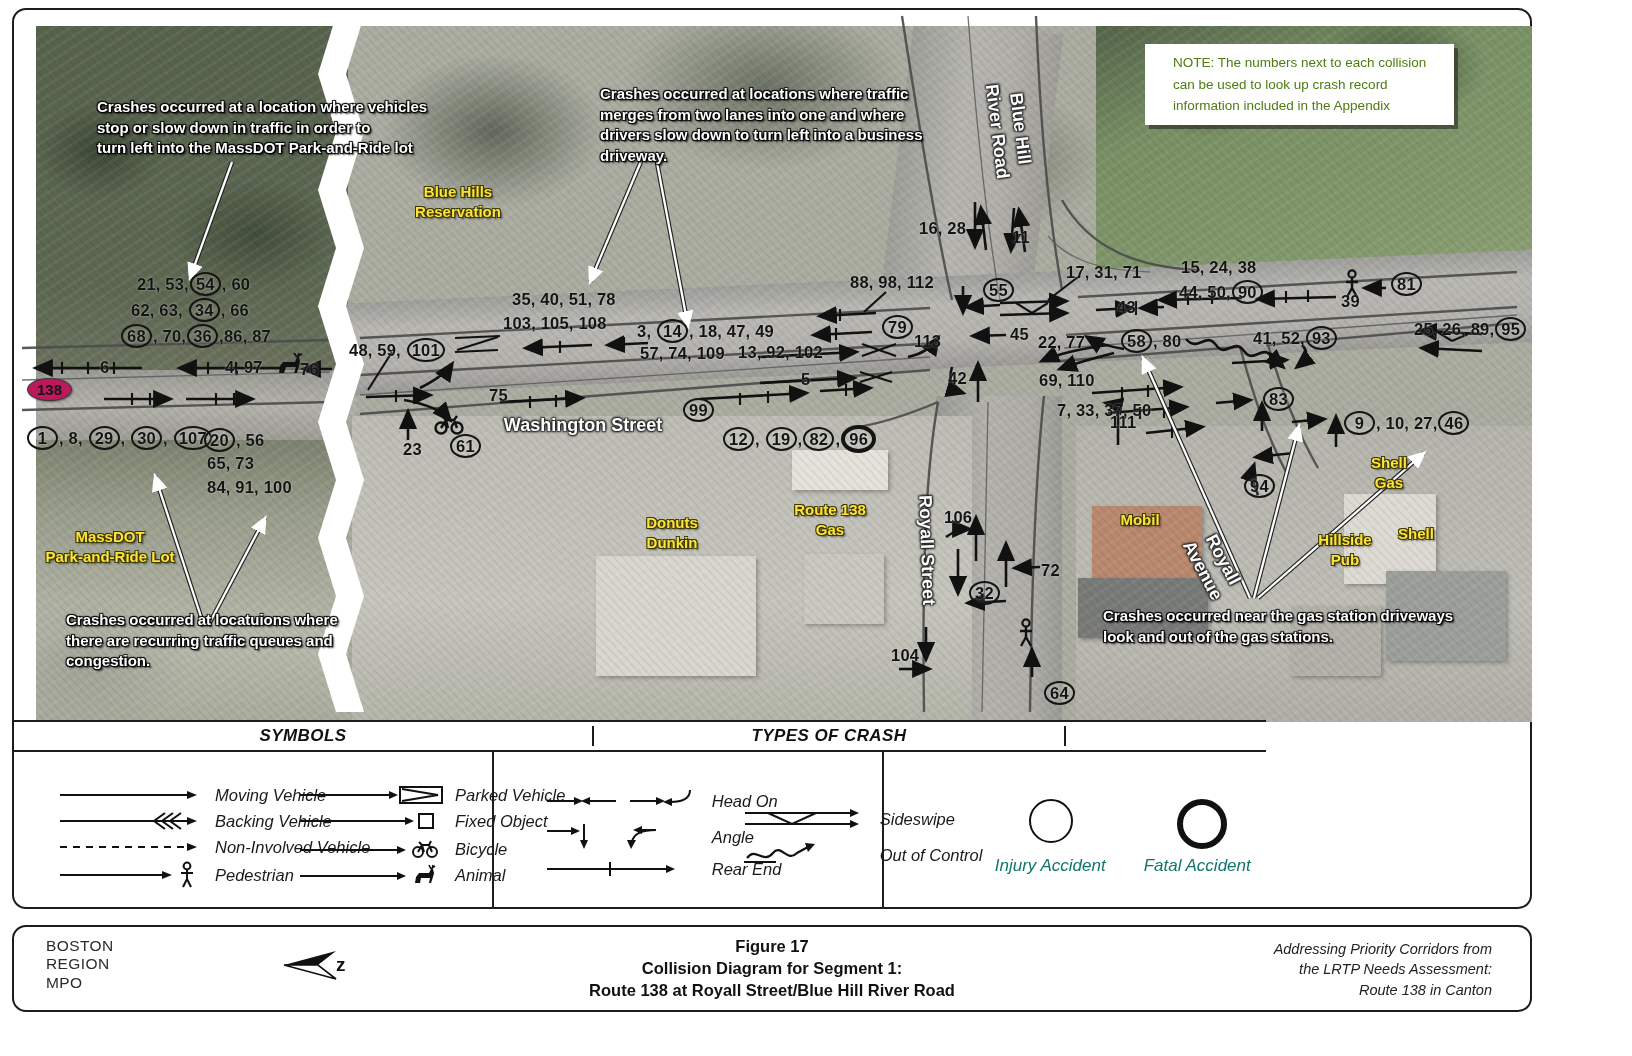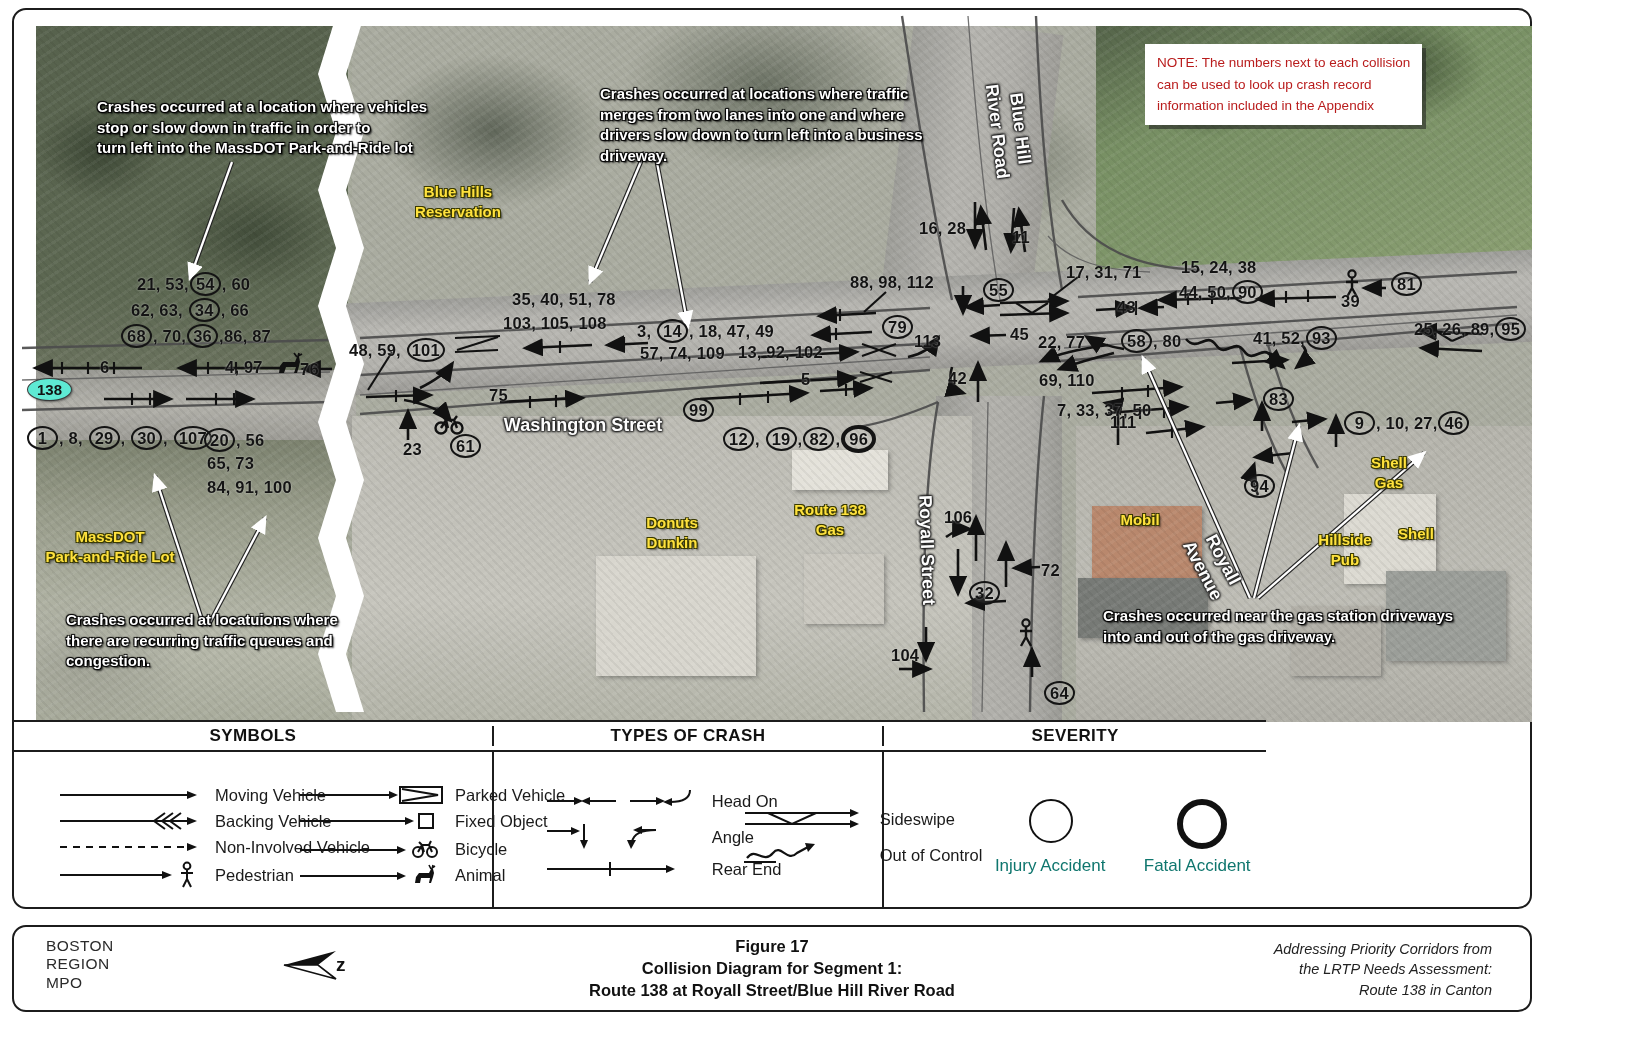--- a/index.html
+++ b/index.html
@@ -47,26 +47,26 @@
        text-shadow:0 0 2px rgba(255,255,255,.55);}
   .circ{display:inline-block;min-width:21px;text-align:center;border:2.2px solid #141414;border-radius:50%;
         padding:1px 3px;line-height:18px;margin:0 1px;background:rgba(255,255,255,.07);}
   .circ.fatal{border-width:4px;}
   .callout{position:absolute;font-size:15px;font-weight:bold;color:#fff;line-height:1.38;white-space:nowrap;
         text-shadow:1px 1px 1px #000,-1px -1px 1px #000,1px -1px 1px #000,-1px 1px 1px #000,2px 2px 2px rgba(0,0,0,.8);}
   .place{position:absolute;transform:translate(-50%,-50%);font-size:15px;font-weight:bold;color:#ffe23d;text-align:center;line-height:1.3;white-space:nowrap;
         text-shadow:1px 1px 0 #3a3a00,-1px -1px 0 #3a3a00,1px -1px 0 #3a3a00,-1px 1px 0 #3a3a00,2px 2px 2px rgba(0,0,0,.6);}
   .street{position:absolute;transform:translate(-50%,-50%);font-size:18px;font-weight:bold;color:#fdfdfd;text-align:center;line-height:1.25;white-space:nowrap;
         text-shadow:1px 1px 2px #222,-1px -1px 2px #222,1px -1px 2px #222,-1px 1px 2px #222;}
-  .shield{position:absolute;background:#5eead4;border:1.5px solid #3a3a3a;border-radius:50%;padding:2px 9px;
+  .shield{position:absolute;background:#be185d;border:1.5px solid #3a3a3a;border-radius:50%;padding:2px 9px;
         font-size:15px;font-weight:bold;color:#111;box-shadow:1px 1px 2px rgba(0,0,0,.4);}
-  .notebox{position:absolute;background:#fff;color:#b91c1c;font-size:13.5px;line-height:1.6;padding:8px 12px;
+  .notebox{position:absolute;background:#fff;color:#4d7c0f;font-size:13.5px;line-height:1.6;padding:8px 28px;
         box-shadow:4px 4px 0 rgba(30,30,30,.55);white-space:nowrap;}
   
-  .legend{position:absolute;left:0px;top:710px;width:1252px;}
+  .legend{position:absolute;left:0px;top:710px;width:1252px;font-style:italic;}
   .lg-head{display:flex;border-top:2px solid #1c1c1c;border-bottom:2px solid #1c1c1c;height:28px;align-items:center;}
   .lg-head div{text-align:center;font-weight:bold;font-size:17px;color:#111;letter-spacing:.4px;}
   .lg-body{display:flex;height:157px;}
   .lg-cell{position:relative;height:100%;}
   .c1{width:578px;} .c2{width:470px;border-left:2px solid #1c1c1c;border-right:2px solid #1c1c1c;} .c3{width:462px;}
   .lg-item{position:absolute;display:flex;align-items:center;}
   .lg-label{font-size:16.5px;color:#1a1a1a;margin-left:8px;white-space:nowrap;}
   .sev-circle{position:absolute;border-radius:50%;border:2px solid #111;width:40px;height:40px;}
   .sev-circle.fatal{border-width:6px;width:38px;height:38px;}
   .sev-label{position:absolute;font-size:17px;color:#0f766e;transform:translateX(-50%);white-space:nowrap;}
@@ -105,21 +105,20 @@
       <div class="ph bld" style="left:1308px;top:468px;width:92px;height:90px;background:#dcdad2;"></div>
       <div class="ph bld" style="left:1350px;top:545px;width:120px;height:90px;background:#9b9e99;"></div>
       <div class="ph bld" style="left:1255px;top:580px;width:90px;height:70px;background:#b2b0a8;"></div>
       <div class="ph noise"></div>
     </div>
 
     <div class="legend">
       <div class="lg-head">
         <div class="c1">SYMBOLS</div>
         <div class="c2">TYPES OF CRASH</div>
-        <div class="c3">SEVERITY</div>
       </div>
       <div class="lg-body">
         <div class="lg-cell c1">
           <div class="lg-item" style="left:43px;top:30px;">
             <svg width="150" height="26">
                 <line x1="3" y1="13" x2="130" y2="13" stroke="#111" stroke-width="2"></line>
                 <path d="M130,9 L140,13 L130,17 z" fill="#111"></path>
               </svg>
             <span class="lg-label">Moving Vehicle</span>
           </div>
@@ -506,21 +505,21 @@
         <div>drivers slow down to turn left into a business</div>
         <div>driveway.</div>
       </div>
       <div class="callout" style="left: 66px; top: 610px;">
         <div>Crashes occurred at locatuions where</div>
         <div>there are recurring traffic queues and</div>
         <div>congestion.</div>
       </div>
       <div class="callout" style="left: 1103px; top: 606px;">
         <div>Crashes occurred near the gas station driveways</div>
-        <div>into and out of the gas driveway.</div>
+        <div>look and out of the gas stations.</div>
       </div>
       <div class="place" style="left: 458px; top: 201px;">
         <div>Blue Hills</div>
         <div>Reservation</div>
       </div>
       <div class="place" style="left: 110px; top: 546px;">
         <div>MassDOT</div>
         <div>Park-and-Ride Lot</div>
       </div>
       <div class="place" style="left: 672px; top: 532px;">

